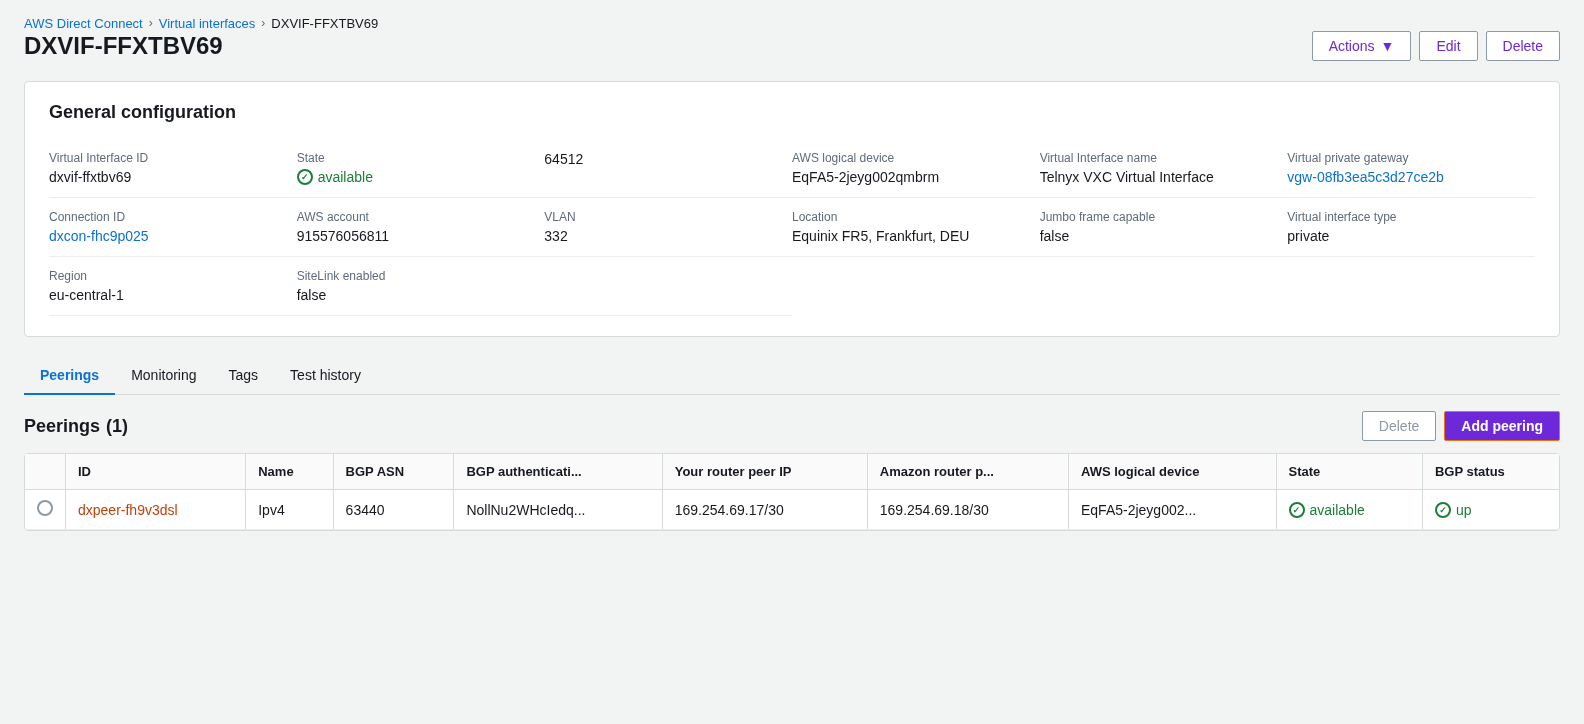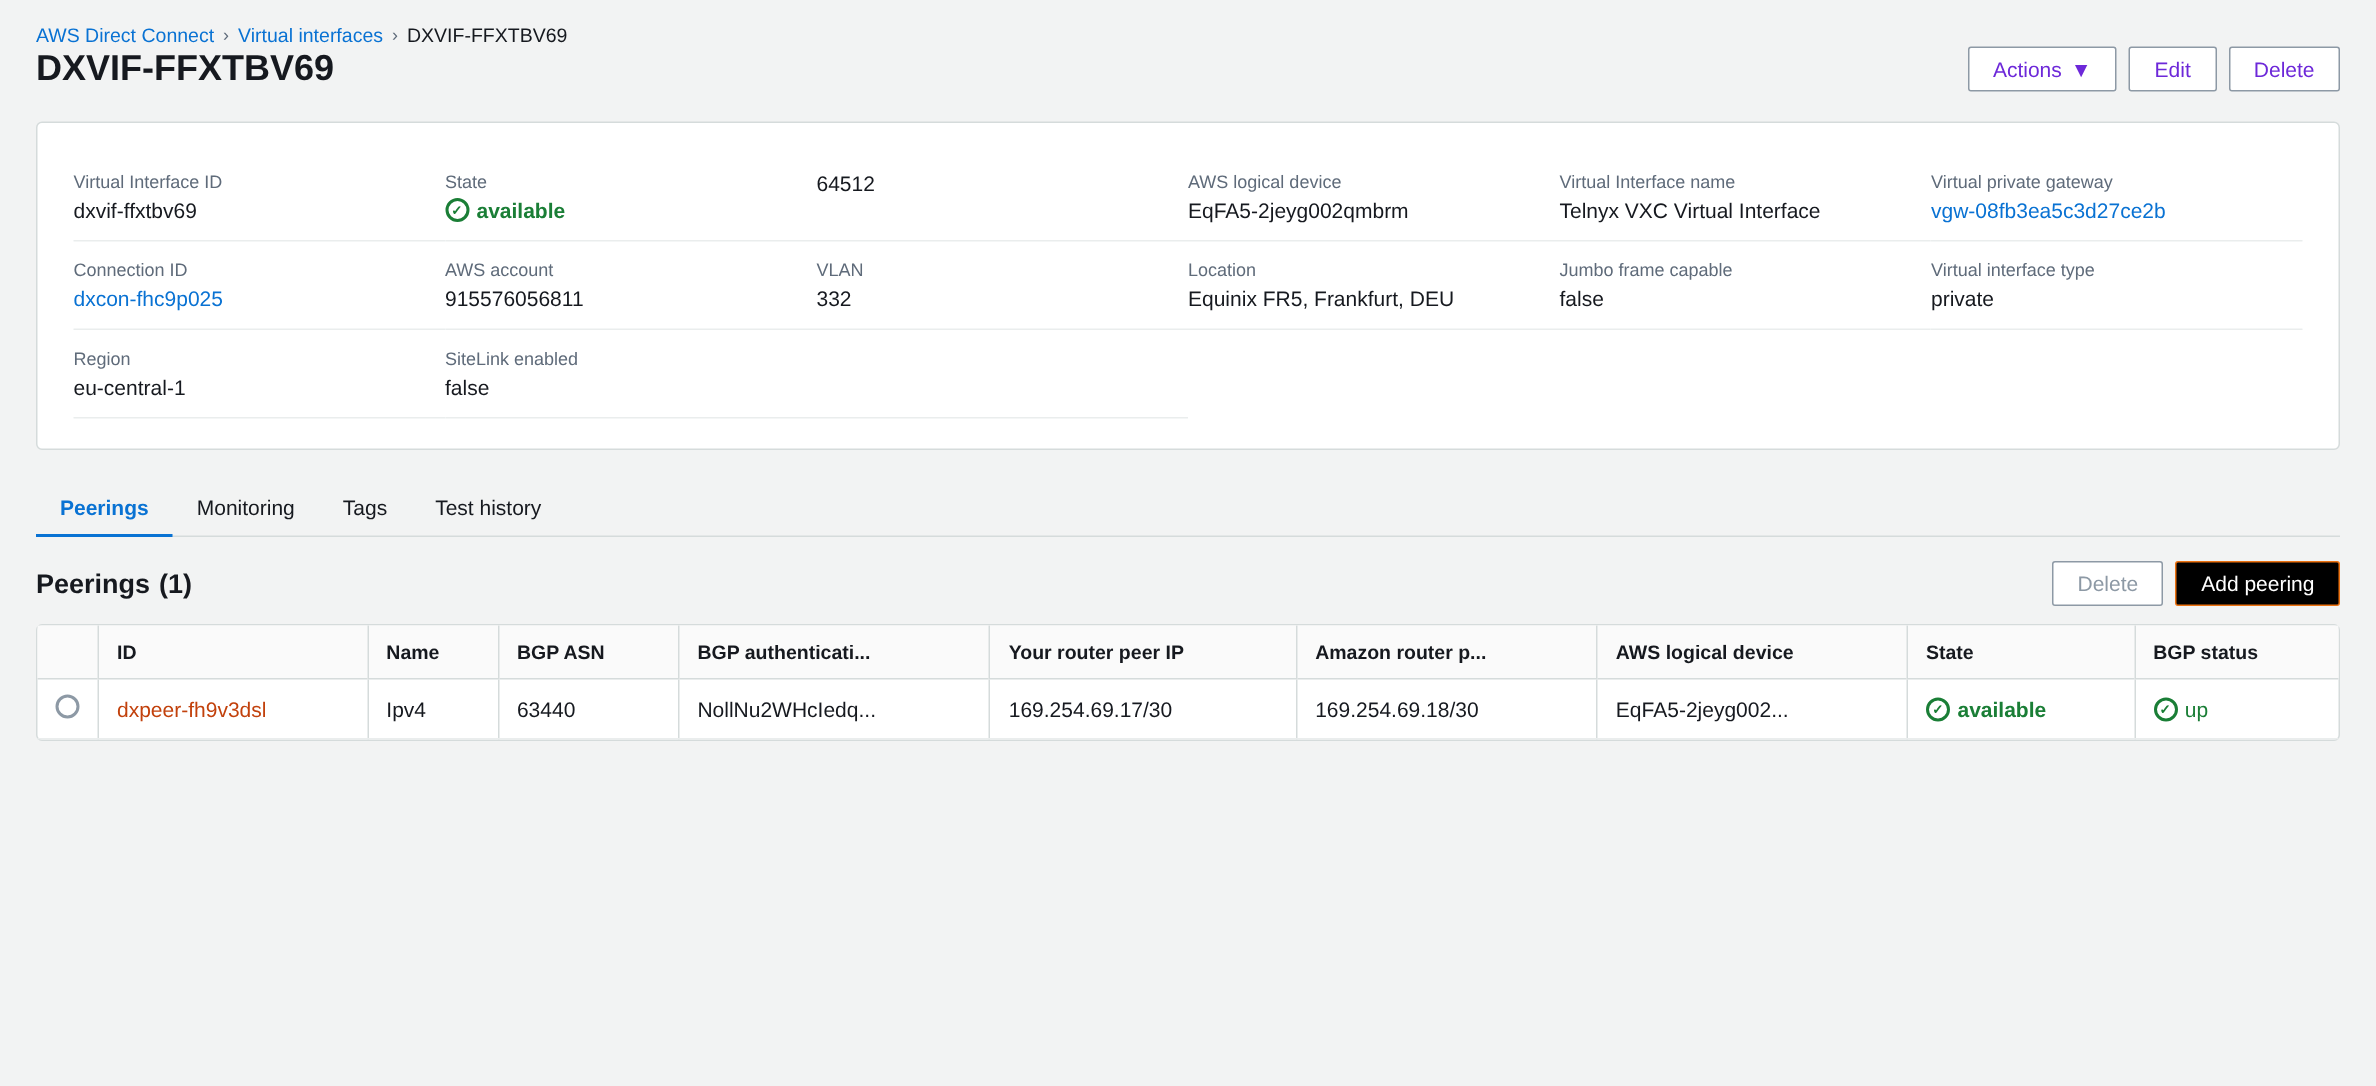--- a/index.html
+++ b/index.html
@@ -53,24 +53,24 @@
       border-radius: 2px;
       cursor: pointer;
       border: 1px solid #8d99a5;
       background: #fff;
       color: #6d28d9;
       display: flex;
       align-items: center;
       gap: 6px;
     }
     .btn-primary {
-      background: #000000;
+      background: #6d28d9;
       border-color: #ec7211;
       color: #fff;
-      font-weight: 400;
+      font-weight: 700;
     }
     .card {
       background: #fff;
       border: 1px solid #d5dbdb;
       border-radius: 4px;
       margin-bottom: 20px;
       padding: 20px 24px;
     }
     .card-title {
       font-size: 18px;
@@ -103,21 +103,21 @@
     .config-value.link {
       color: #0972d3;
       cursor: pointer;
       text-decoration: none;
     }
     .status-available {
       display: flex;
       align-items: center;
       gap: 5px;
       color: #1a7e36;
-      font-weight: 700;
+      font-weight: 400;
     }
     .status-icon {
       width: 16px;
       height: 16px;
       border-radius: 50%;
       border: 2px solid #1a7e36;
       display: flex;
       align-items: center;
       justify-content: center;
       flex-shrink: 0;
@@ -262,20 +262,21 @@
       <button class="btn">
         <span>Actions</span>
         <span>▼</span>
       </button>
       <button class="btn">Edit</button>
       <button class="btn">Delete</button>
     </div>
   </div>
 
   <div class="card">
+    <div class="card-title">General configuration</div>
     <div class="config-grid">
 
       <div class="config-cell">
         <div class="config-label">Virtual Interface ID</div>
         <div class="config-value">dxvif-ffxtbv69</div>
       </div>
       <div class="config-cell">
         <div class="config-label">State</div>
         <div class="status-available">
           <span class="status-icon"></span>

